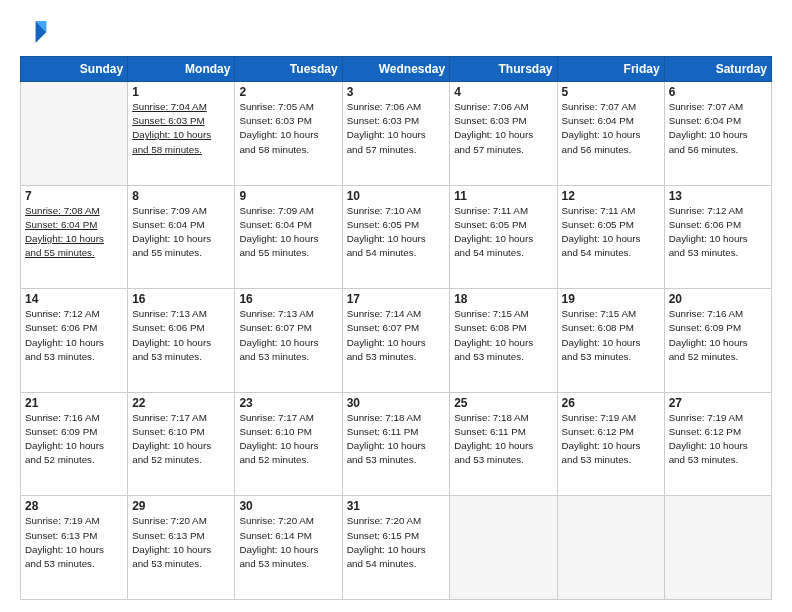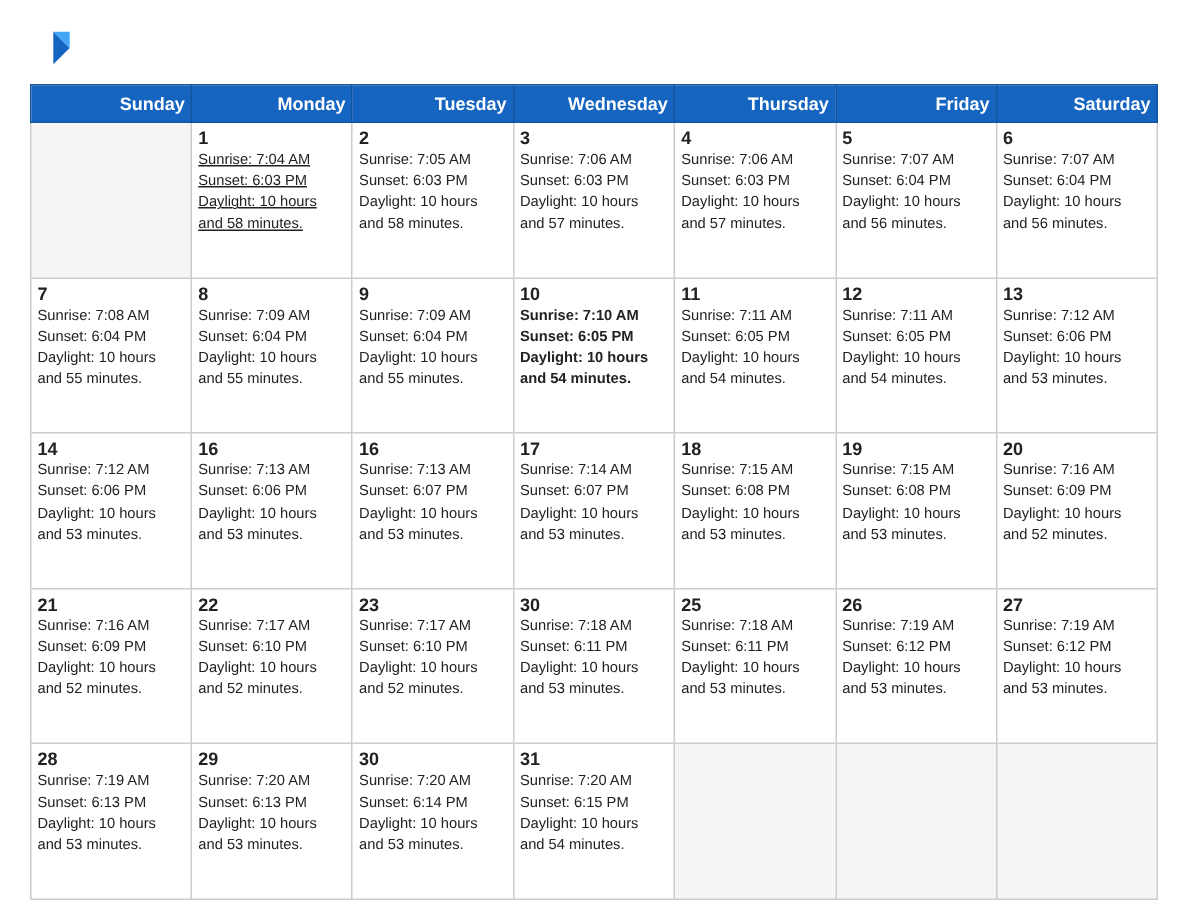--- a/index.html
+++ b/index.html
@@ -169,42 +169,42 @@
             <span class="day-num">6</span>
             <div class="day-info" style="white-space: pre-line;">Sunrise: 7:07 AM
 Sunset: 6:04 PM
 Daylight: 10 hours
 and 56 minutes.</div>
           </td>
         </tr>
         <tr>
           <td>
             <span class="day-num">7</span>
-            <div class="day-info" style="white-space: pre-line;">Sunrise: 7:08 AM
+            <div class="day-info" style="white-space: pre-line; text-decoration: underline;">Sunrise: 7:08 AM
 Sunset: 6:04 PM
 Daylight: 10 hours
 and 55 minutes.</div>
           </td>
           <td>
             <span class="day-num">8</span>
             <div class="day-info" style="white-space: pre-line;">Sunrise: 7:09 AM
 Sunset: 6:04 PM
 Daylight: 10 hours
 and 55 minutes.</div>
           </td>
           <td>
             <span class="day-num">9</span>
             <div class="day-info" style="white-space: pre-line;">Sunrise: 7:09 AM
 Sunset: 6:04 PM
 Daylight: 10 hours
 and 55 minutes.</div>
           </td>
           <td>
             <span class="day-num">10</span>
-            <div class="day-info" style="white-space: pre-line; font-weight: bold;">Sunrise: 7:10 AM
+            <div class="day-info" style="white-space: pre-line;">Sunrise: 7:10 AM
 Sunset: 6:05 PM
 Daylight: 10 hours
 and 54 minutes.</div>
           </td>
           <td>
             <span class="day-num">11</span>
             <div class="day-info" style="white-space: pre-line;">Sunrise: 7:11 AM
 Sunset: 6:05 PM
 Daylight: 10 hours
 and 54 minutes.</div>

